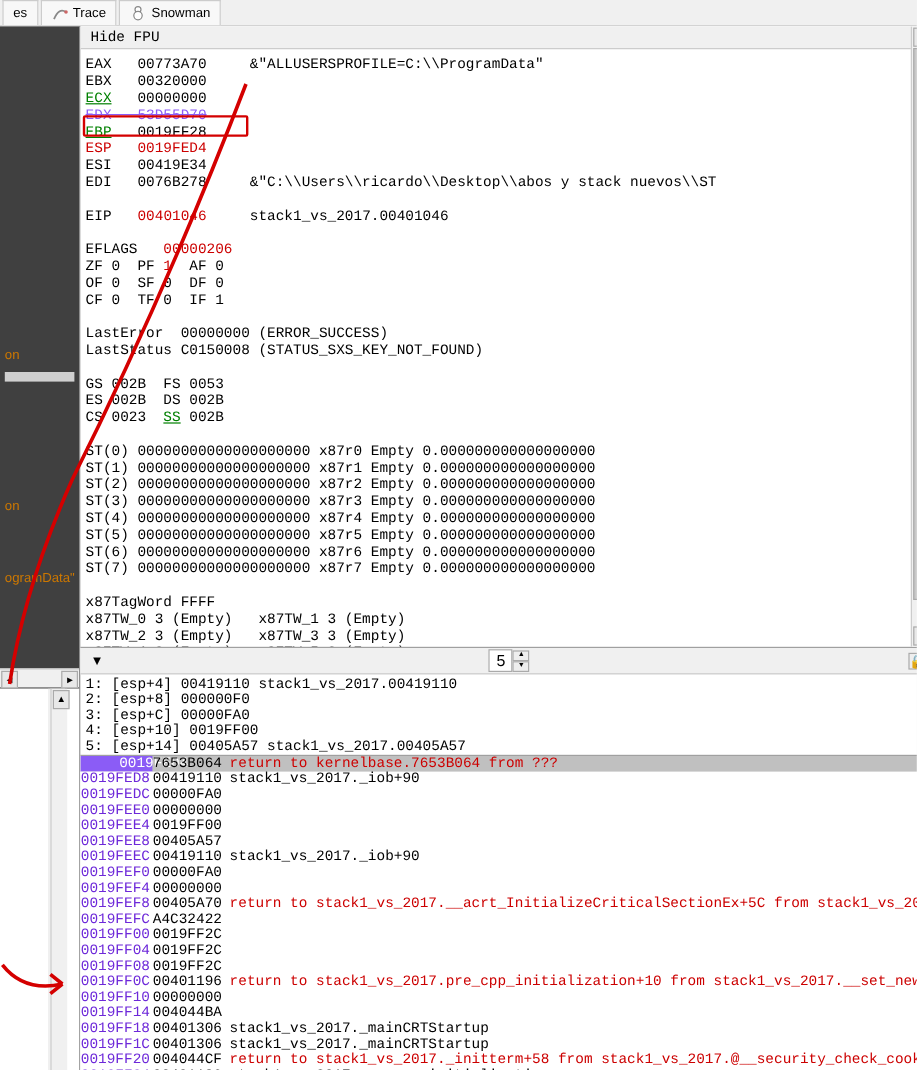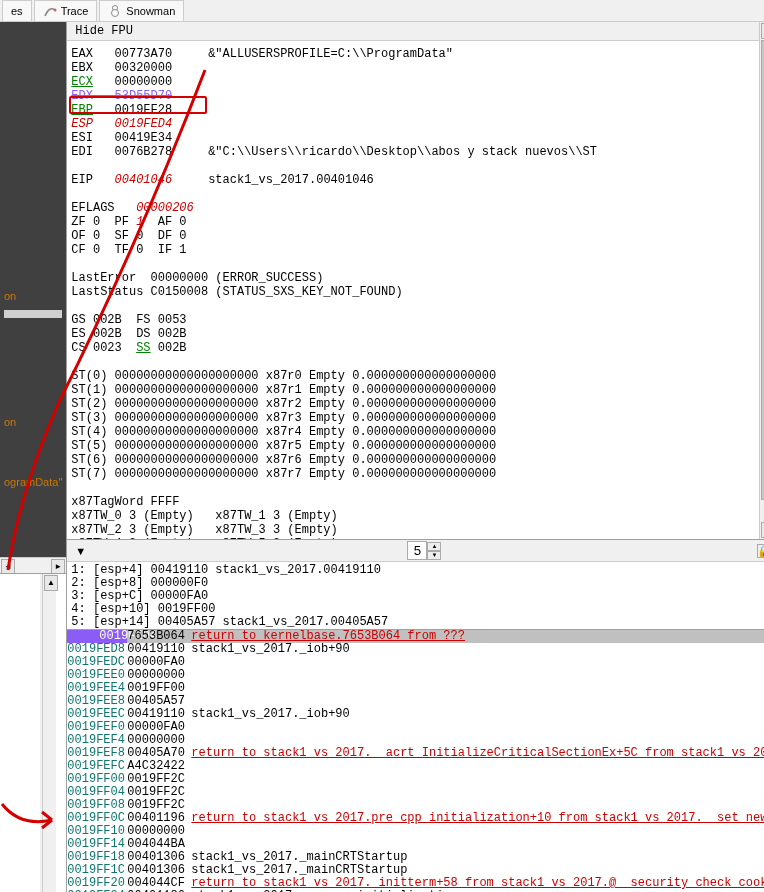--- a/index.html
+++ b/index.html
@@ -10,39 +10,39 @@
 .tab-icon { width:14px; height:14px; display:inline-block; }
 .main { display:flex; height:870px; }
 .left-panel { width:234px; border-right:1px solid #a0a0a0; background:#404040; display:flex; flex-direction:column; }
 .left-top { flex:0 0 552px; border-bottom:1px solid #a0a0a0; position:relative; overflow:hidden; }
 .left-bottom { flex:1; position:relative; background:#fff; }
 .right-panel { flex:1; display:flex; flex-direction:column; background:#fff; }
 .registers { height:518px; border-bottom:1px solid #a0a0a0; overflow:hidden; position:relative; }
 .reg-header { background:#f0f0f0; border-bottom:1px solid #ccc; padding:2px 8px; }
 .reg-content { padding:6px 4px; white-space:pre; line-height:14px; }
 .red-box { position:absolute; border:2px solid #d40000; border-radius:2px; }
-.reg-red { color:#cc0000;font-style:italic; }
+.reg-red { color:#cc0000; }
 .reg-green { color:#008000; text-decoration:underline; }
 .stack-args { height:90px; border-bottom:1px solid #a0a0a0; }
 .stack-args-header { background:#f0f0f0; border-bottom:1px solid #ccc; display:flex; align-items:center; padding:1px 4px; justify-content:space-between; }
 .stack-args-select { flex:1; border:1px solid #aaa; padding:1px 4px; background:#fff; }
 .spinner { display:flex; align-items:center; margin-left:4px; }
 .spinner input { width:20px; text-align:center; border:1px solid #aaa; padding:1px; }
 .spinner-btns { display:flex; flex-direction:column; }
 .spinner-btn { width:14px; height:9px; border:1px solid #aaa; background:#eee; font-size:6px; line-height:6px; text-align:center; }
 .stack-args-rows { padding:2px 4px; line-height:13px; white-space:pre; }
 .stack-dump { flex:1; overflow:hidden; background:#fff; }
 .stack-row { display:flex; line-height:13px; white-space:nowrap; }
 .addr-col { width:60px; color:#888; text-align:right; padding-right:4px; background:#fff; }
 .val-col { width:64px; color:#000; padding-right:4px; }
 .desc-col { color:#000; }
-.desc-red { color:#cc0000;text-decoration:underline; }
+.desc-red { color:#cc0000; }
 .highlight-row .addr-col { background:#8b5cf6; color:#fff;padding-left:32px; }
 .highlight-row { background:#c0c0c0; }
-.gray-addr { color:#0f766e; }
+.gray-addr { color:#6d28d9; }
 .left-text { color:#cc7700; padding:4px 0; }
 .left-content { padding:4px; position:relative; height:100%; }
 .sep-bar { height:8px; background:#d0d0d0; margin:4px 0; }
 .scrollbar-v { position:absolute; right:0; top:0; bottom:0; width:16px; background:#f0f0f0; border-left:1px solid #ccc; }
 .scroll-thumb { width:14px; background:#c8c8c8; border:1px solid #aaa; margin:1px; }
 .scroll-btn { width:14px; height:16px; background:#e8e8e8; border:1px solid #aaa; margin:1px; text-align:center; font-size:8px; line-height:14px; }
 .gutter { position:absolute; left:40px; top:0; bottom:0; width:14px; background:#f0f0f0; border-right:1px solid #ccc; }
 .annot { position:absolute; pointer-events:none; z-index:100; }
 .lock-btn { width:14px; height:14px; border:1px solid #aaa; background:#eee; margin-left:2px; text-align:center; }
 </style>

